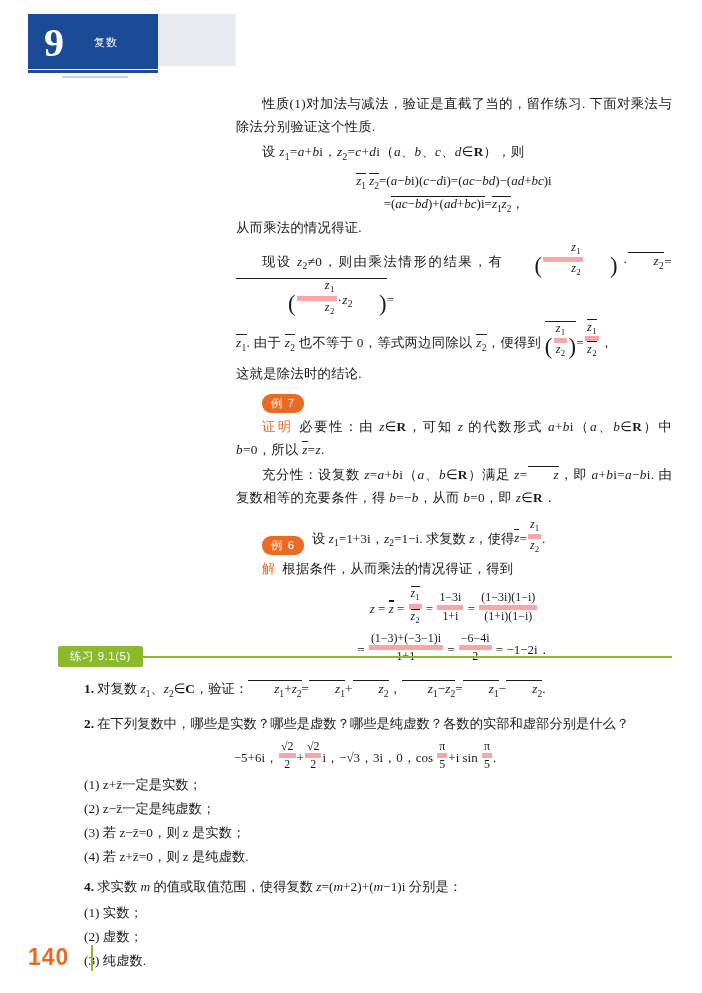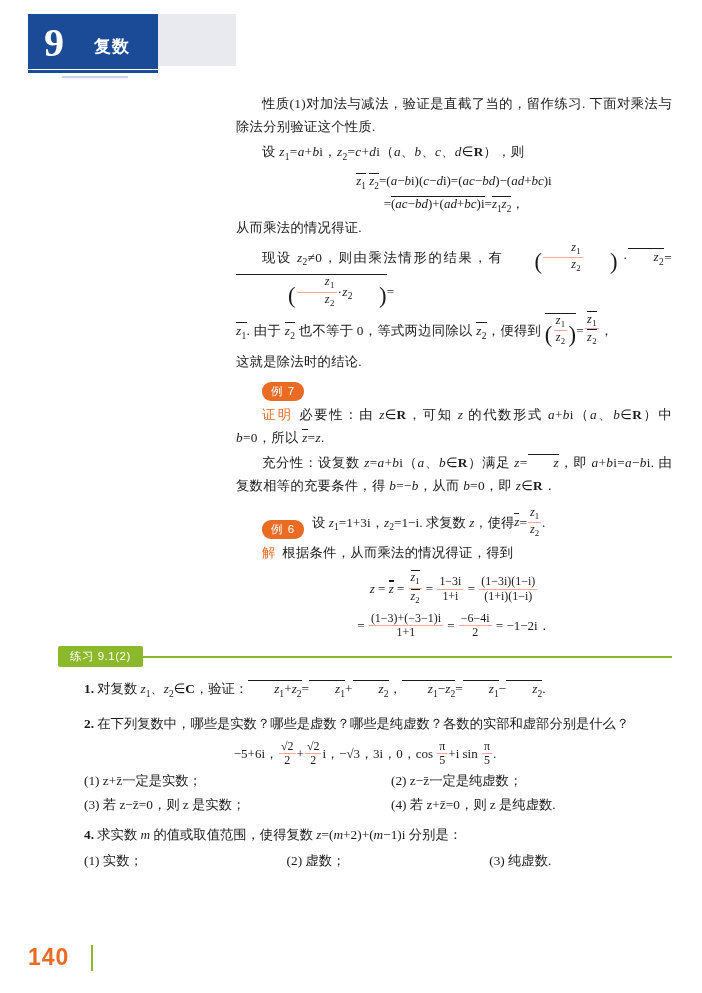--- a/index.html
+++ b/index.html
@@ -41,24 +41,23 @@
     font-size: 40px;
     font-weight: bold;
     font-family: "Liberation Serif", serif;
     line-height: 50px;
   }
   .chapter-title {
     position: absolute;
     left: 66px;
     top: 18px;
     color: #ffffff;
-    font-size: 17px;
+    font-size: 11px;
     letter-spacing: 1px;
     font-family: "Liberation Sans", sans-serif;
-    font-weight: bold;
   }
   .chapter-tail {
     position: absolute;
     left: 130px;
     top: 0;
     width: 78px;
     height: 52px;
     background: #e8eaf0;
   }
   .chapter-underline {
@@ -113,21 +112,21 @@
   
   .frac {
     display: inline-block;
     vertical-align: -0.55em;
     text-align: center;
     font-size: 0.92em;
     line-height: 1.12;
     margin: 0 1px;
   }
   .frac .num { display: block; padding: 0 2px; }
-  .frac .den { display: block; border-top: 1px solid #fca5a5; padding: 0 2px; }
+  .frac .den { display: block; border-top: 5px solid #fca5a5; padding: 0 2px; }
   .paren {
     display: inline-block;
     font-size: 1.7em;
     vertical-align: -0.33em;
     line-height: 0.85;
     font-weight: 300;
   }
 
   
   .example-row {
@@ -198,20 +197,21 @@
     line-height: 24px;
     margin: 6px 0 0 0;
     text-indent: 26px;
     text-align: justify;
   }
   .ex-item .n { font-weight: bold; }
   .ex-sub-grid {
     display: flex;
     flex-wrap: wrap;
     margin-top: 2px;
+    flex-direction: column;
   }
   .ex-sub {
     width: 50%;
     font-size: 13.3px;
     line-height: 24px;
     text-indent: 26px;
     box-sizing: border-box;
   }
   .ex-sub3 {
     width: 33%;
@@ -314,21 +314,21 @@
     <i class="v">z</i> = <span class="ovl"><span class="ovl"><i class="v">z</i></span></span> = <span class="frac"><span class="num"><span class="ovl"><i class="v">z</i><span class="sub">1</span></span></span><span class="den"><span class="ovl"><i class="v">z</i><span class="sub">2</span></span></span></span> = <span class="frac"><span class="num">1−3i</span><span class="den">1+i</span></span> = <span class="frac"><span class="num">(1−3i)(1−i)</span><span class="den">(1+i)(1−i)</span></span>
   </div>
   <div class="math-line" style="margin-top:6px">
     = <span class="frac"><span class="num">(1−3)+(−3−1)i</span><span class="den">1+1</span></span> = <span class="frac"><span class="num">−6−4i</span><span class="den">2</span></span> = −1−2i．
   </div>
 
 </div>
 
 <div class="exercise">
   <div class="ex-head">
-    <span class="ex-badge">练习 9.1(2)</span>
+    <span class="ex-badge">练习 9.1(5)</span>
     <span class="ex-rule"></span>
   </div>
 
   <p class="ex-item">
     <span class="n">1.</span>
     对复数 <i class="v">z</i><span class="sub">1</span>、<i class="v">z</i><span class="sub">2</span>∈<b>C</b>，验证：<span class="ovl"><i class="v">z</i><span class="sub">1</span>+<i class="v">z</i><span class="sub">2</span></span>=<span class="ovl"><i class="v">z</i><span class="sub">1</span></span>+<span class="ovl"><i class="v">z</i><span class="sub">2</span></span>，<span class="ovl"><i class="v">z</i><span class="sub">1</span>−<i class="v">z</i><span class="sub">2</span></span>=<span class="ovl"><i class="v">z</i><span class="sub">1</span></span>−<span class="ovl"><i class="v">z</i><span class="sub">2</span></span>.
   </p>
 
   <p class="ex-item">
     <span class="n">2.</span>

